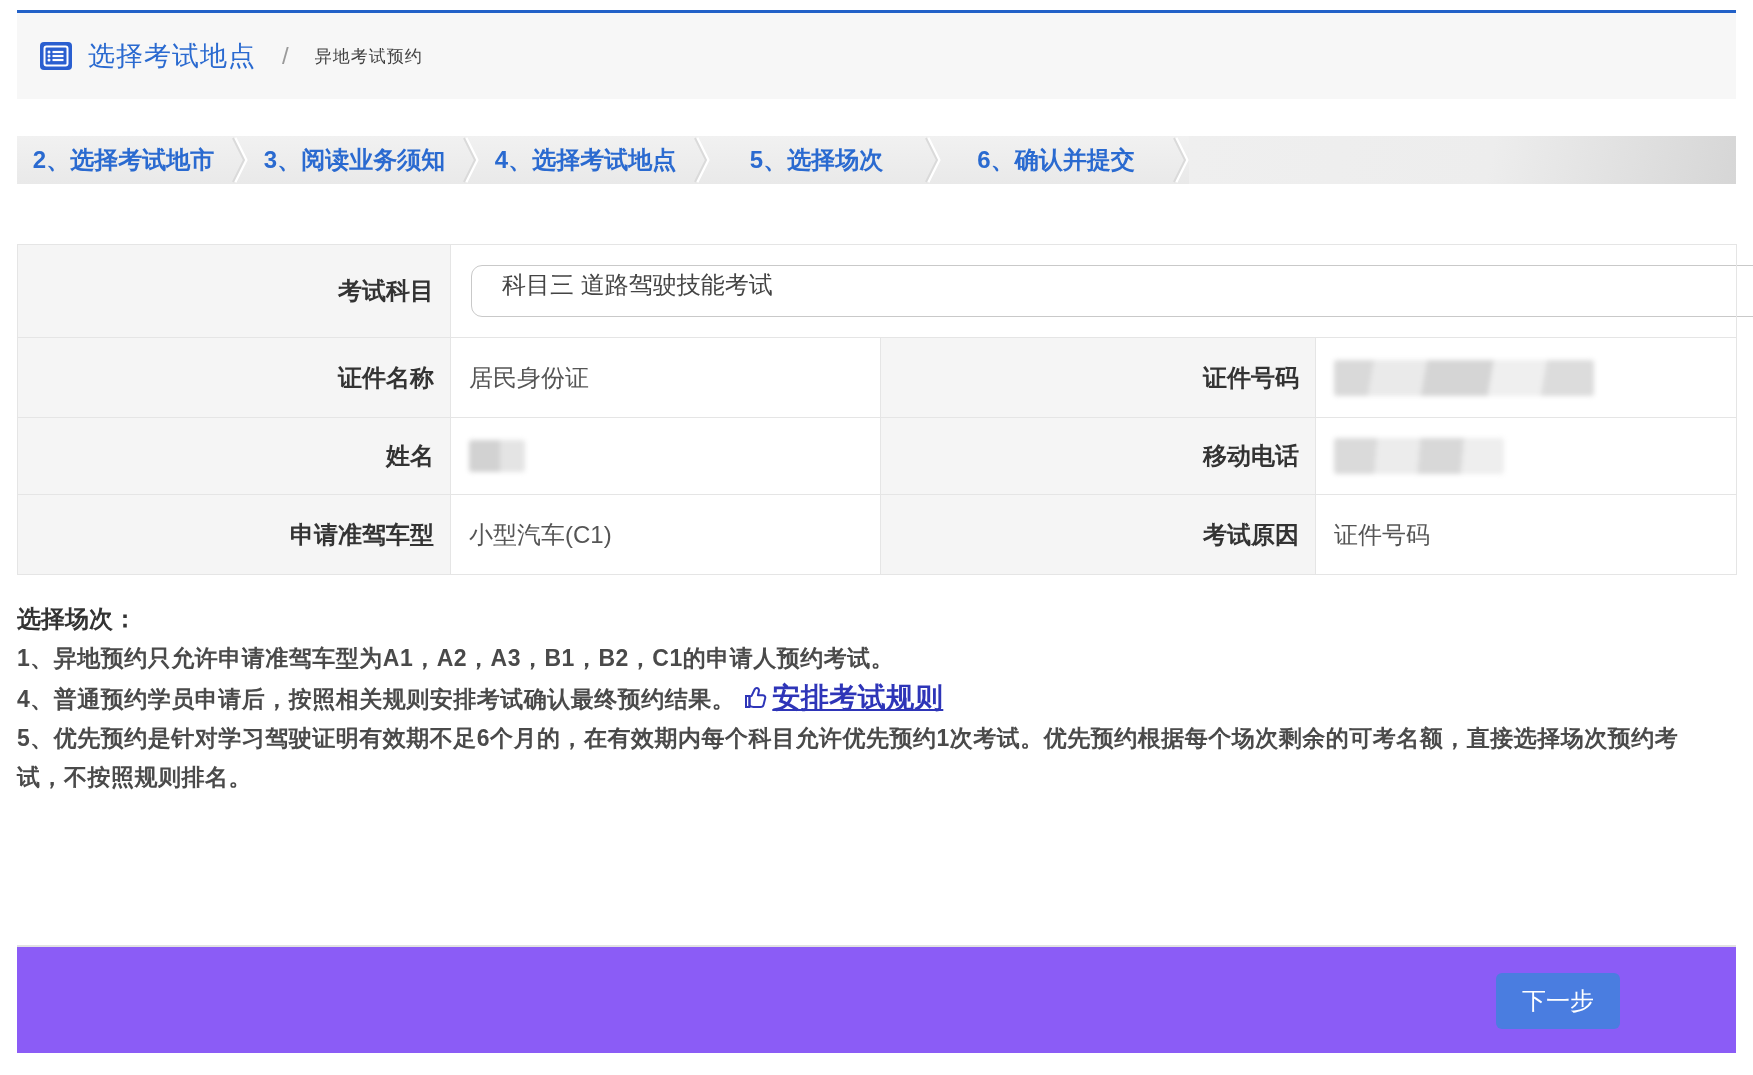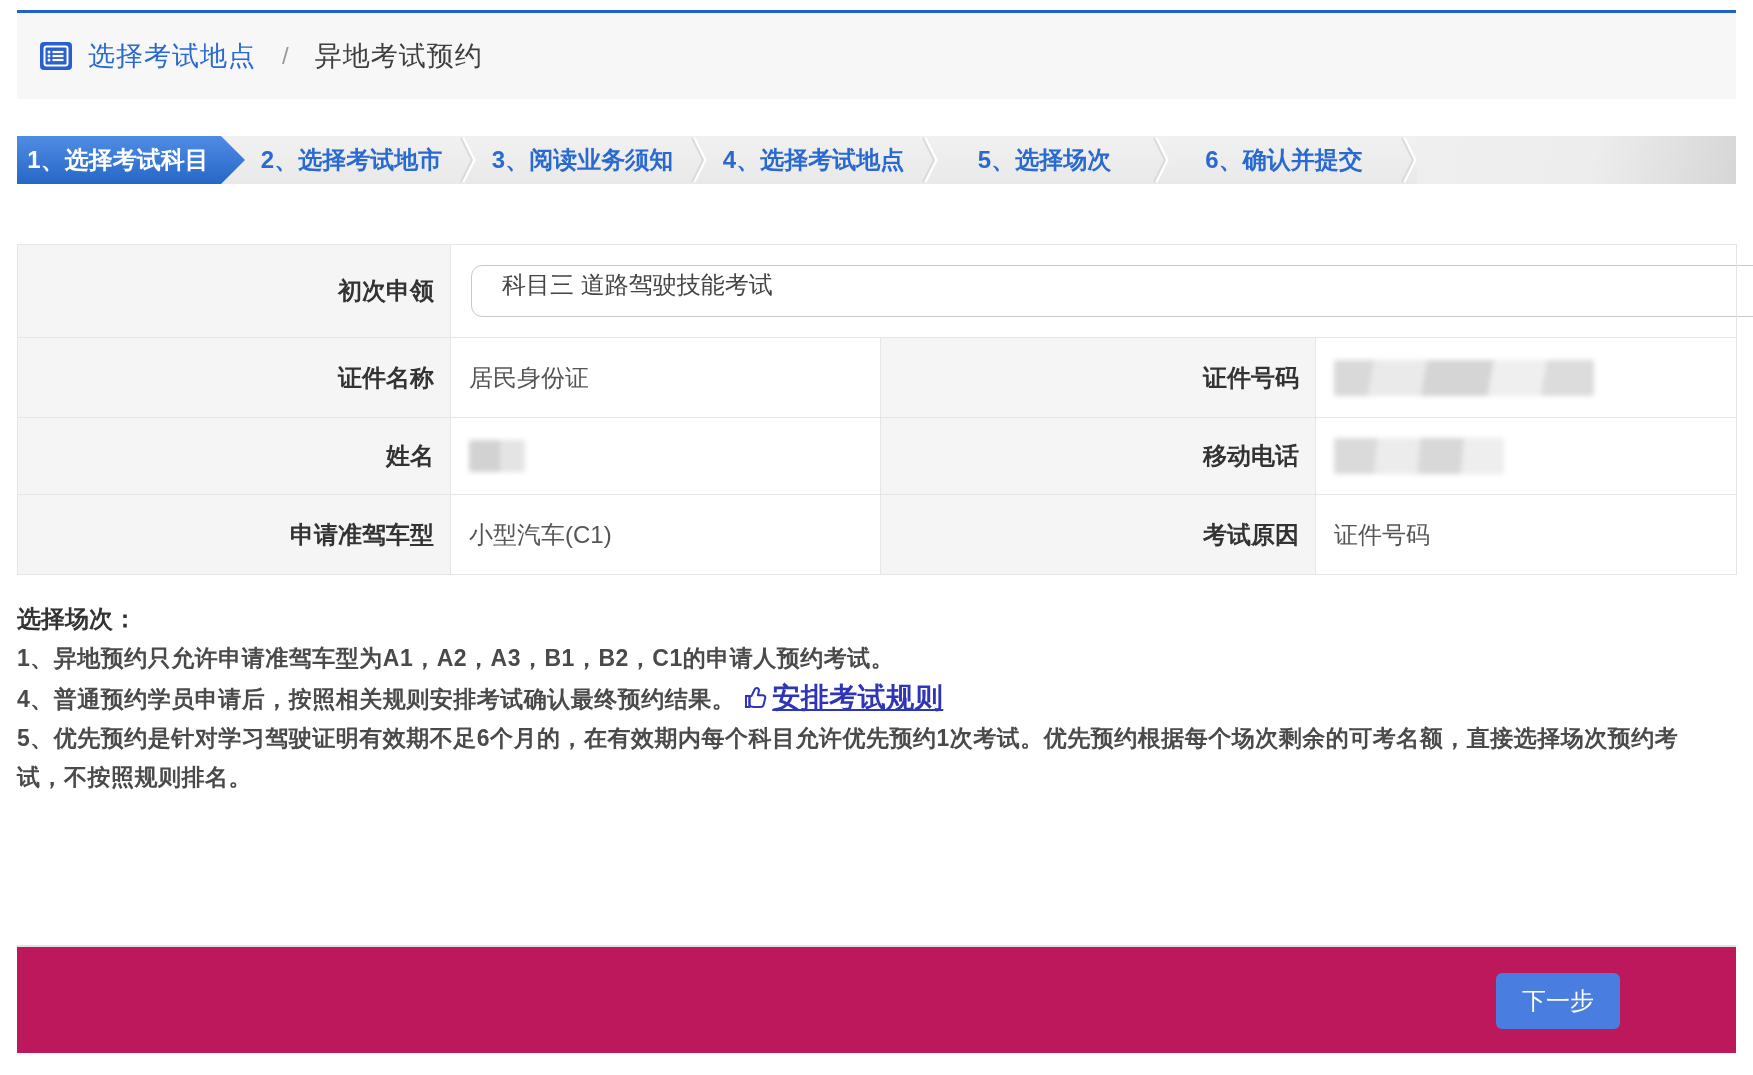--- a/index.html
+++ b/index.html
@@ -12,21 +12,21 @@
 
   
   .top-line{margin:10px 17px 0;height:3px;background:#2261c8;}
   .crumb-bar{
     margin:0 17px;height:86px;background:#f7f7f7;
     display:flex;align-items:center;padding-left:22px;box-sizing:border-box;
   }
   .crumb-icon{display:inline-flex;margin-right:15px;}
   .crumb-primary{font-size:27px;color:#2a6ad0;letter-spacing:1px;cursor:pointer;}
   .crumb-sep{margin:0 26px;color:#9a9a9a;font-size:24px;}
-  .crumb-secondary{font-size:27px;color:#3f3f3f;letter-spacing:1px;}
+  .crumb-secondary{font-size:17px;color:#3f3f3f;letter-spacing:1px;}
 
   
   .steps{
     margin:37px 17px 0;height:48px;display:flex;align-items:stretch;
     background:linear-gradient(#f1f1f1,#e9e9e9);
   }
   .step{
     display:flex;align-items:center;justify-content:center;
     font-size:24px;font-weight:bold;color:#2a6ad0;white-space:nowrap;
   }
@@ -85,21 +85,21 @@
   .tips p{margin:0;font-size:23px;color:#4a4a4a;line-height:39px;letter-spacing:.5px;font-weight:bold;}
   .rule-link{
     color:#2e35b8;font-size:28px;text-decoration:underline;cursor:pointer;
     white-space:nowrap;margin-left:8px;
   }
   .rule-link .thumb{vertical-align:-4px;margin-right:3px;}
 
   
   .action-bar{
     position:absolute;left:17px;right:17px;top:945px;height:108px;
-    background:#be185d;border-top:2px solid #e2e2e2;box-sizing:border-box;
+    background:#8b5cf6;border-top:2px solid #e2e2e2;box-sizing:border-box;
   }
   .next-btn{
     position:absolute;right:116px;top:26px;width:124px;height:56px;
     background:#4a7de0;color:#fff;font-size:24px;border:none;border-radius:6px;
     font-family:inherit;cursor:pointer;
   }
 </style>
 </head>
 <body>
 
@@ -119,23 +119,20 @@
         <circle cx="10" cy="19" r="1.5" fill="#fff"></circle>
           <line x1="13.5" y1="19" x2="24.5" y2="19" stroke="#fff" stroke-width="2.2"></line>
       </svg>
     </span>
     <span class="crumb-primary">选择考试地点</span>
     <span class="crumb-sep">/</span>
     <span class="crumb-secondary">异地考试预约</span>
   </header>
 
   <nav class="steps">
-    <div class="step active">
-        <span>1、选择考试科目</span>
-      </div>
     <div class="step mid">
         <span>2、选择考试地市</span>
       </div>
     <div class="sep">
         <svg width="18" height="48" viewBox="0 0 18 48">
           <path d="M5 2 L16 24 L5 46" fill="none" stroke="#ffffff" stroke-width="3"></path>
           <path d="M3 2 L14 24 L3 46" fill="none" stroke="#dadada" stroke-width="2"></path>
         </svg>
       </div>
     <div class="step mid">
@@ -179,21 +176,21 @@
 
   <table class="form-table">
     <colgroup>
         <col style="width:433px">
         <col style="width:430px">
         <col style="width:435px">
         <col style="width:421px">
       </colgroup>
     <tbody>
         <tr class="r1">
-      <td class="lbl">初次申领</td>
+      <td class="lbl">考试科目</td>
       <td class="val" colspan="3">
         <div class="select-box" role="combobox">
           <span>科目三 道路驾驶技能考试</span>
           <span class="caret">▼</span>
         </div>
       </td>
     </tr>
     <tr class="r2">
       <td class="lbl">证件名称</td>
       <td class="val">居民身份证</td>

